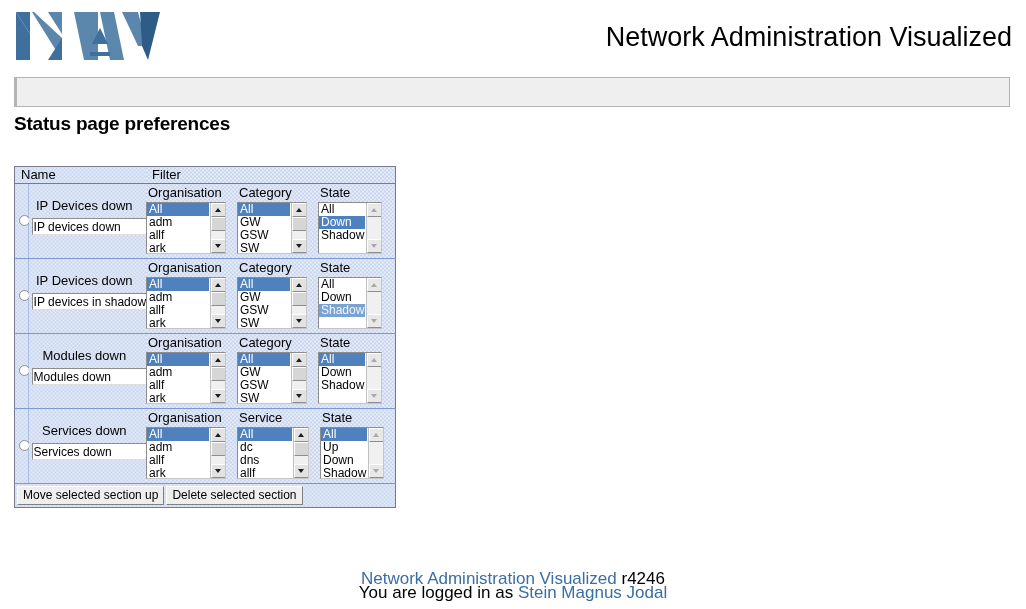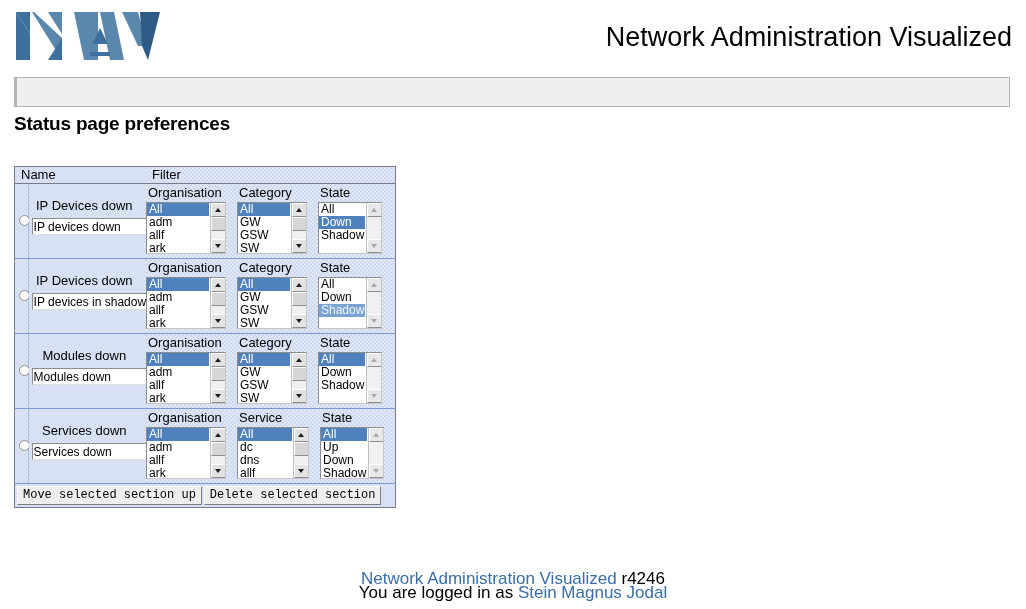--- a/index.html
+++ b/index.html
@@ -308,21 +308,21 @@
     top: 14px; bottom: 14px;
     background: #f0f0f0;
   }
 
   
   #btn-row-cell {
     padding: 2px !important;
     border-top: 1px solid #7a7a8c;
   }
   .btn {
-    font-family: Liberation Mono, monospace;
+    font-family: Liberation Sans, sans-serif;
     font-size: 12px;
     line-height: 14px;
     padding: 1px 5px 2px 5px;
     background: #eeeeee;
     border: 1px solid #7f7f7f;
     border-top-color: #ffffff;
     border-left-color: #ffffff;
     color: #000000;
     box-sizing: border-box;
     display: inline-block;

